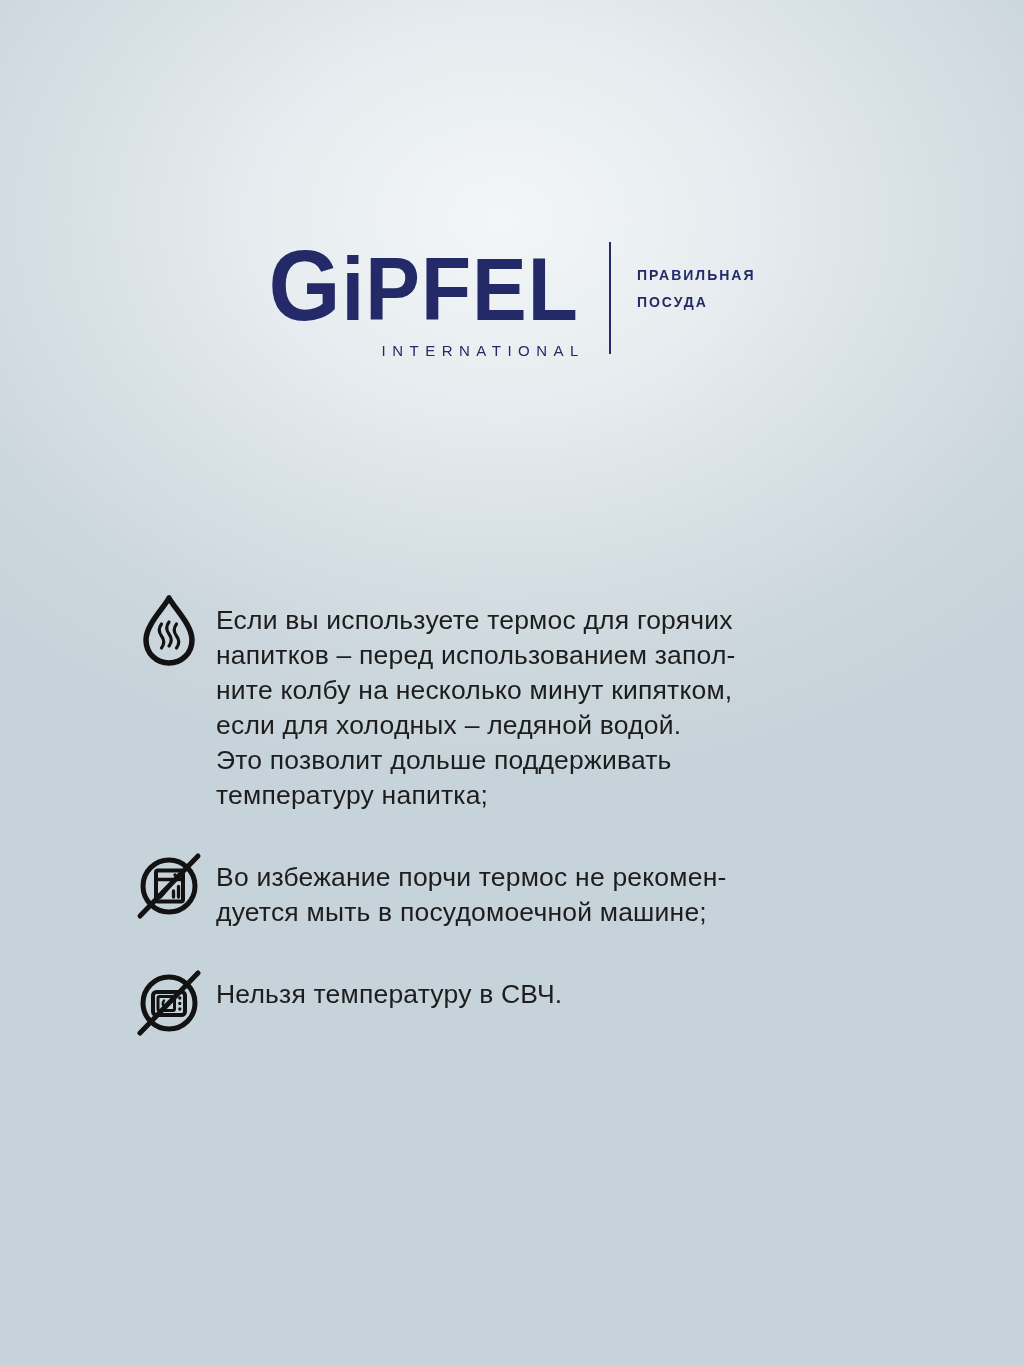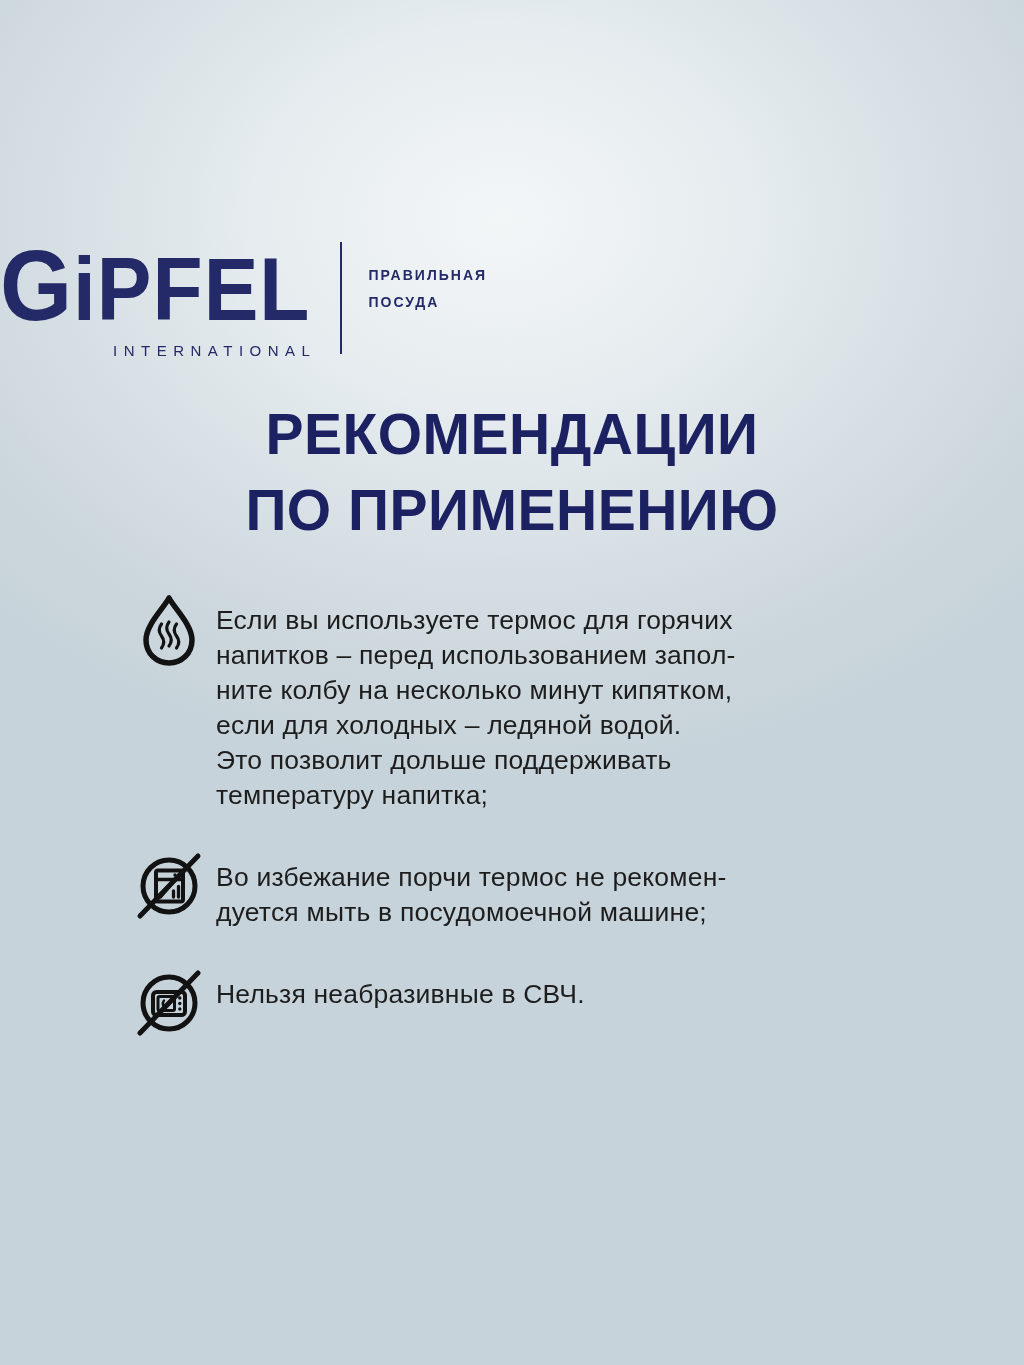--- a/index.html
+++ b/index.html
@@ -19,21 +19,21 @@
         #f3f6f7 0%, #e6ecef 34%, #d6dfe4 62%, #ccd7dd 82%, #c7d3da 100%);
     color: #1d1d1d;
   }
   
   .brand-header {
     position: absolute;
     top: 238px;
     left: 0;
     width: 100%;
     display: flex;
-    justify-content: flex-start;
+    justify-content: center;
     align-items: stretch;
   }
   .logo-block {
     display: flex;
     flex-direction: column;
     align-items: flex-end;
   }
   .logo-wordmark {
     font-size: 82px;
     line-height: 88px;
@@ -138,22 +138,20 @@
   <div class="brand-header">
     <div class="logo-block">
       <div class="logo-wordmark">GiPFEL</div>
       <div class="logo-subtext">INTERNATIONAL</div>
     </div>
     <div class="logo-divider"></div>
     <div class="brand-tagline">ПРАВИЛЬНАЯ
 ПОСУДА</div>
   </div>
 
-  <h1 class="page-title">РЕКОМЕНДАЦИИ
-ПО ПРИМЕНЕНИЮ</h1>
 
   <ul class="rec-list">
 
     <li class="rec-item">
       <span class="rec-icon">
         <svg width="72" height="78" viewBox="0 0 72 78">
           <path class="ic-stroke" stroke-width="5.5" d="M36 6 C 30 17, 13 33, 13 48 C 13 61.5, 23.5 71, 36 71 C 48.5 71, 59 61.5, 59 48 C 59 33, 42 17, 36 6 Z"></path>
           <path class="ic-stroke" stroke-width="3.2" d="M28.5 32 q-4.5 6 0 12 t0 12"></path>
           <path class="ic-stroke" stroke-width="3.2" d="M36 30 q-4.5 6 0 12 t0 12"></path>
           <path class="ic-stroke" stroke-width="3.2" d="M43.5 32 q-4.5 6 0 12 t0 12"></path>
@@ -192,17 +190,17 @@
           <circle class="ic-stroke" stroke-width="5" cx="36" cy="37" r="26"></circle>
           <rect class="ic-stroke" stroke-width="4" x="20" y="26" width="32" height="23" rx="3.5"></rect>
           <rect class="ic-stroke" stroke-width="3" x="25" y="30.5" width="16.5" height="14" rx="1.5"></rect>
           <path class="ic-stroke" stroke-width="2.4" d="M31 34.5 q-2.5 3 0 6"></path>
           <circle fill="#121212" cx="46.8" cy="32" r="1.7"></circle>
           <circle fill="#121212" cx="46.8" cy="37.5" r="1.7"></circle>
           <circle fill="#121212" cx="46.8" cy="43" r="1.7"></circle>
           <path class="ic-stroke" stroke-width="5" d="M7 67 L65 7"></path>
         </svg>
       </span>
-      <p class="rec-text">Нельзя неабразивные в СВЧ.</p>
+      <p class="rec-text">Нельзя температуру в СВЧ.</p>
     </li>
 
   </ul>
 </div>
 
 </body></html>

